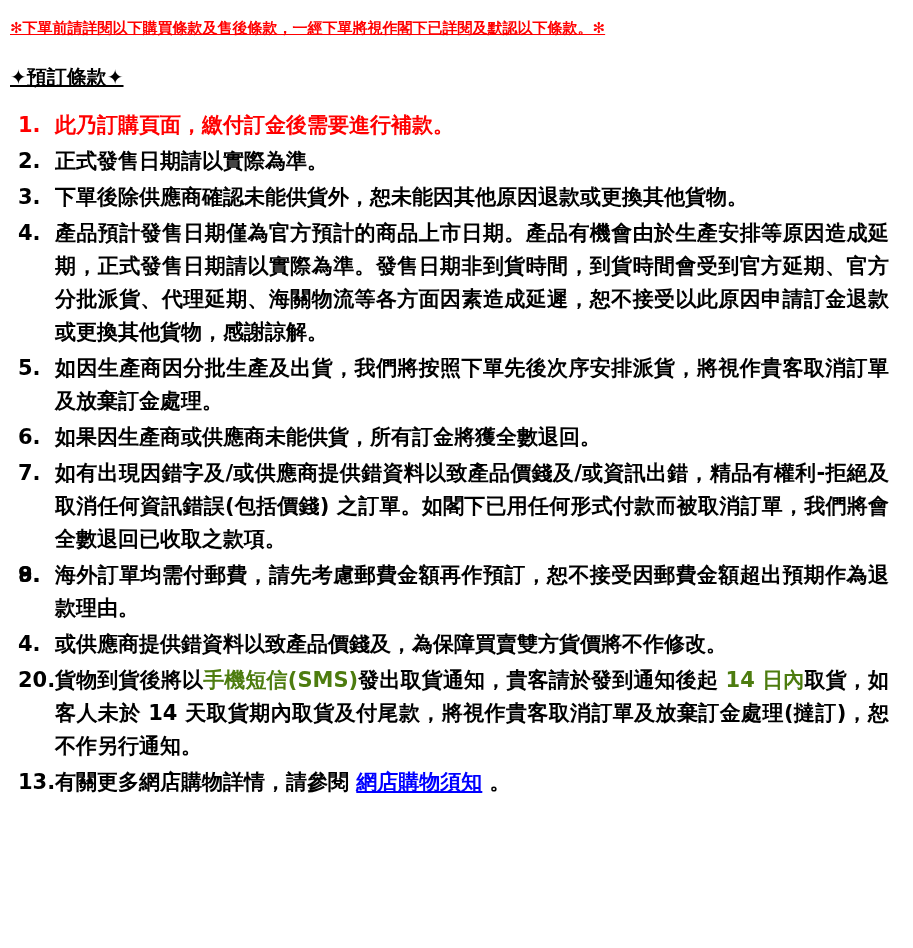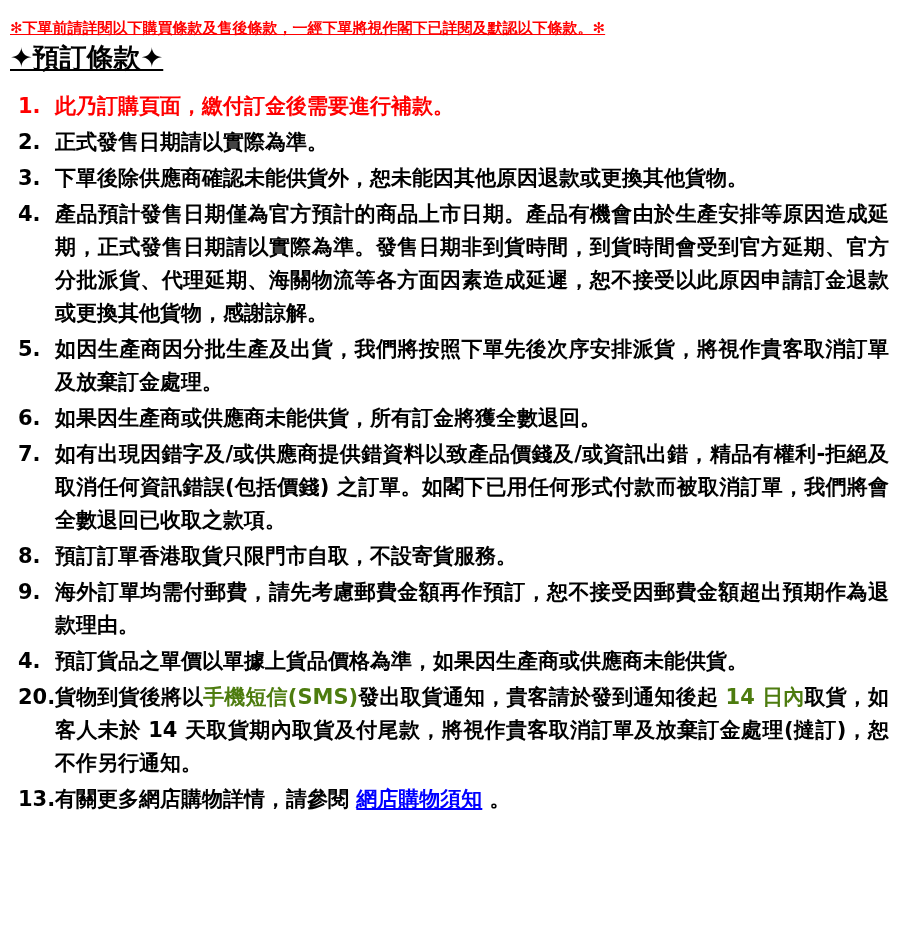--- a/index.html
+++ b/index.html
@@ -22,21 +22,22 @@
   }
   .notice {
     font-size: 15px;
     line-height: 30px;
   }
   .notice-text {
     color: #ff0000;
     text-decoration: underline;
   }
   .section-title {
-    font-size: 27px;
+    margin-top: 19px;
+    font-size: 20px;
     line-height: 30px;
   }
   .section-title .title-text {
     color: #000000;
     text-decoration: underline;
   }
   .terms {
     margin-top: 17px;
   }
   .term {
@@ -77,20 +78,20 @@
   </div>
 
   <div class="terms" id="terms-list">
       <div class="term term-red"><span class="num">1.</span><span>此乃訂購頁面，繳付訂金後需要進行補款。</span></div>
       <div class="term"><span class="num">2.</span><span>正式發售日期請以實際為準。</span></div>
       <div class="term"><span class="num">3.</span><span>下單後除供應商確認未能供貨外，恕未能因其他原因退款或更換其他貨物。</span></div>
       <div class="term"><span class="num">4.</span><span>產品預計發售日期僅為官方預計的商品上市日期。產品有機會由於生產安排等原因造成延期，正式發售日期請以實際為準。發售日期非到貨時間，到貨時間會受到官方延期、官方分批派貨、代理延期、海關物流等各方面因素造成延遲，恕不接受以此原因申請訂金退款或更換其他貨物，感謝諒解。</span></div>
       <div class="term"><span class="num">5.</span><span>如因生產商因分批生產及出貨，我們將按照下單先後次序安排派貨，將視作貴客取消訂單及放棄訂金處理。</span></div>
       <div class="term"><span class="num">6.</span><span>如果因生產商或供應商未能供貨，所有訂金將獲全數退回。</span></div>
       <div class="term"><span class="num">7.</span><span>如有出現因錯字及/或供應商提供錯資料以致產品價錢及/或資訊出錯，精品有權利-拒絕及取消任何資訊錯誤(包括價錢) 之訂單。如閣下已用任何形式付款而被取消訂單，我們將會全數退回已收取之款項。</span></div>
-      <div class="term"><span class="num">8.</span><span>預訂訂單香港取貨只限門市自取，不設寄貨服務。</span></div>
+      <div class="term"><span class="num">8.</span></div>
       <div class="term"><span class="num">9.</span><span>海外訂單均需付郵費，請先考慮郵費金額再作預訂，恕不接受因郵費金額超出預期作為退款理由。</span></div>
-      <div class="term"><span class="num">4.</span><span>預訂貨品之單價以單據上貨品價格為準，如果因生產商或供應商未能供貨。</span></div>
+      <div class="term"><span class="num">4.</span><span>或供應商提供錯資料以致產品價錢及，為保障買賣雙方貨價將不作修改。</span></div>
       <div class="term"><span class="num">20.</span><span>貨物到貨後將以</span><span class="seg-red">手機短信(SMS)</span><span>發出取貨通知，貴客請於發到通知後起 </span><span class="seg-red">14 日內</span><span>取貨，如客人未於 14 天取貨期內取貨及付尾款，將視作貴客取消訂單及放棄訂金處理(撻訂)，恕不作另行通知。</span></div>
       <div class="term"><span class="num">13.</span><span>有關更多網店購物詳情，請參閱 </span><a class="seg-link">網店購物須知</a><span> 。</span></div>
     </div>
 
 </div>
 
 </body></html>

